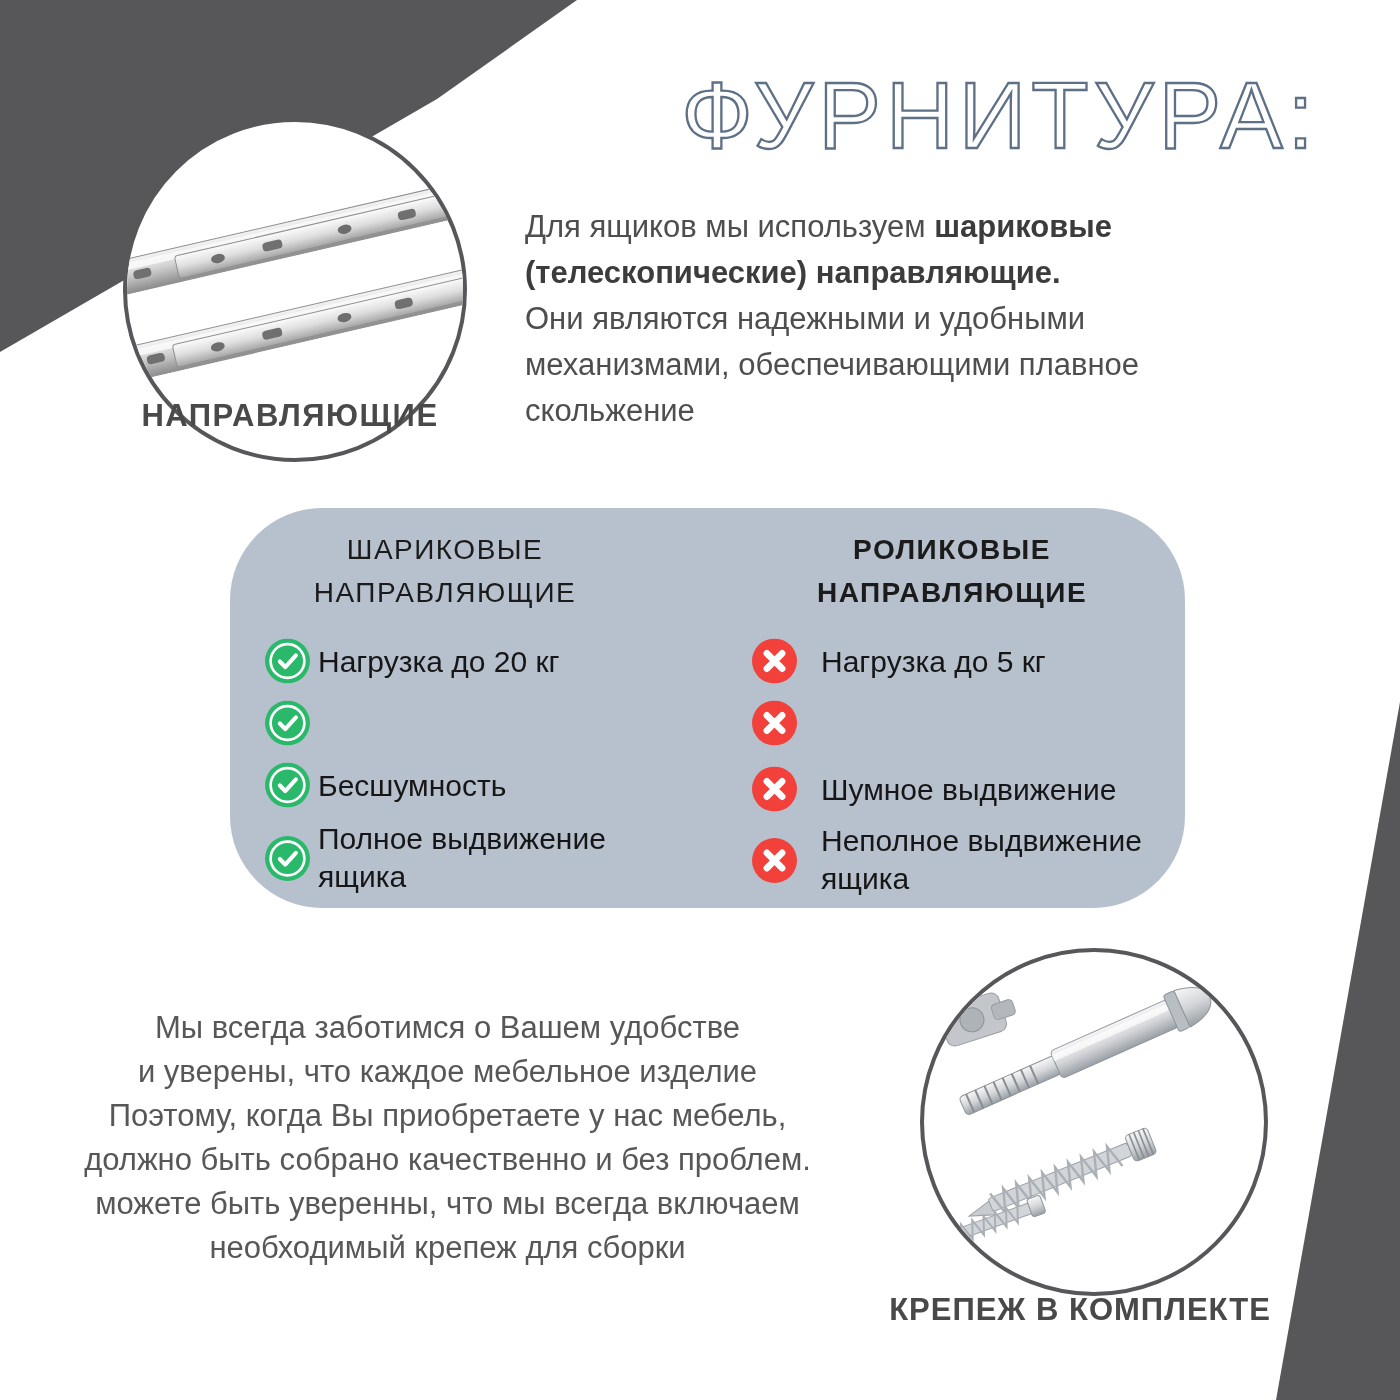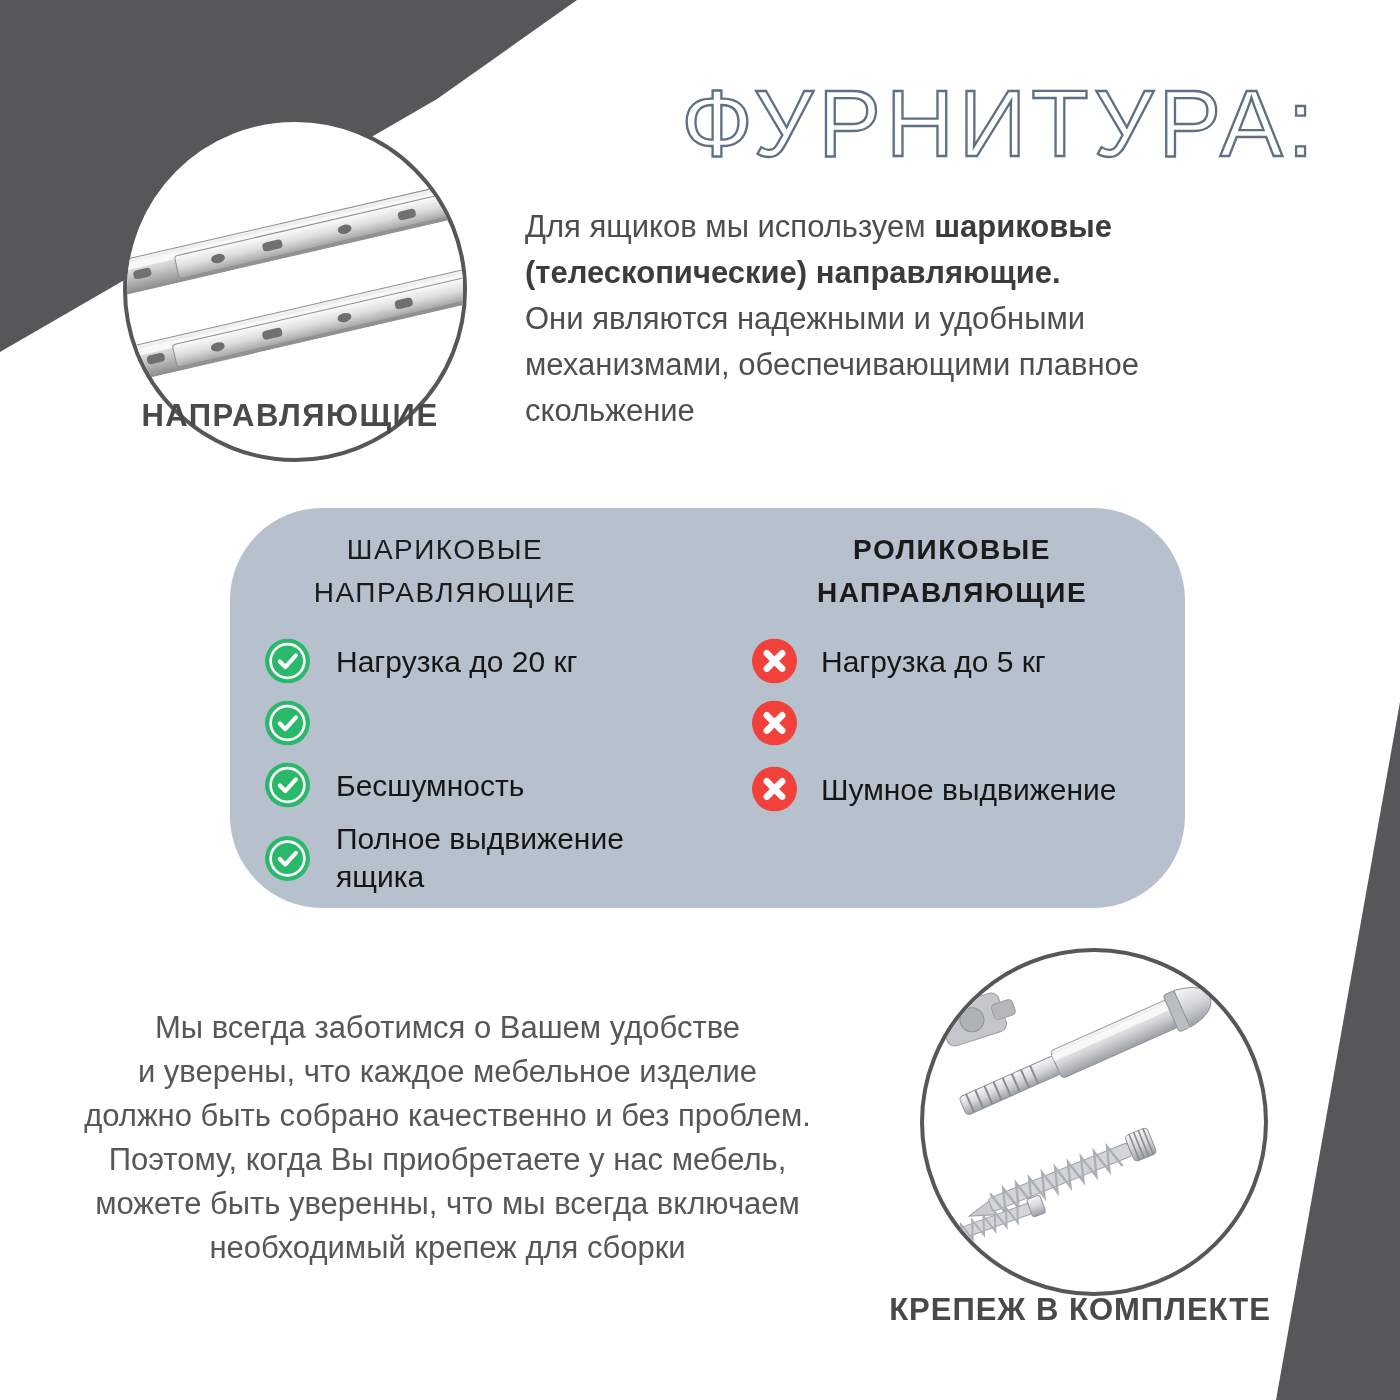--- a/index.html
+++ b/index.html
@@ -17,21 +17,20 @@
   }
   #circle-slides{left:123px;top:118px;width:336px;height:336px;}
   #circle-fasteners{left:920px;top:948px;width:340px;height:340px;}
   .photo-circle svg{display:block;width:100%;height:100%;}
   
   #main-title{
     left:680px;top:62px;width:640px;text-align:center;z-index:3;
     font-size:94px;font-weight:400;letter-spacing:5px;
     color:#ffffff;-webkit-text-stroke:2.3px #5e7086;text-stroke:2.3px #5e7086;
     white-space:nowrap;
-    margin-top:8px;
   }
   
   #intro-paragraph{
     left:525px;top:204px;width:680px;z-index:3;
     font-size:31px;line-height:46px;color:#4e4e4e;
   }
   #intro-paragraph b{color:#3c3c3c;font-weight:700;}
   
   .circle-caption{
     z-index:3;font-size:31px;font-weight:700;color:#494949;letter-spacing:1.5px;
@@ -53,21 +52,21 @@
   .cmp-row{
     position:absolute;display:flex;align-items:center;z-index:3;
     transform:translateY(-50%);
   }
   .cmp-row .txt{
     font-size:30px;line-height:38px;color:#161616;
   }
   .cmp-row .ic{flex:0 0 auto;width:45px;height:45px;}
   .cmp-row .ic svg{display:block;width:45px;height:45px;}
   .row-l{left:265px;}
-  .row-l .txt{margin-left:26px;width:330px;}
+  .row-l .txt{margin-left:8px;width:330px;}
   .row-r{left:752px;}
   .row-r .txt{margin-left:24px;width:370px;}
   
   #footer-paragraph{
     left:60px;top:1006px;width:775px;z-index:3;text-align:center;
     font-size:31px;line-height:44px;color:#575757;
   }
   
 </style>
 </head>
@@ -202,26 +201,35 @@
   </div>
   <div class="cmp-row row-r" style="top:789px">
     <span class="ic">
       <svg viewBox="0 0 44 44">
           <circle cx="22" cy="22" r="22" fill="#f2403b"></circle>
           <path d="M14.5 14.5 L29.5 29.5 M29.5 14.5 L14.5 29.5" stroke="#ffffff" stroke-width="6.4" stroke-linecap="round"></path>
         </svg>
     </span>
     <span class="txt">Шумное выдвижение</span>
   </div>
+  <div class="cmp-row row-r" style="top:860px">
+    <span class="ic">
+      <svg viewBox="0 0 44 44">
+          <circle cx="22" cy="22" r="22" fill="#f2403b"></circle>
+          <path d="M14.5 14.5 L29.5 29.5 M29.5 14.5 L14.5 29.5" stroke="#ffffff" stroke-width="6.4" stroke-linecap="round"></path>
+        </svg>
+    </span>
+    <span class="txt">Неполное выдвижение ящика</span>
+  </div>
 
   <div class="abs" id="footer-paragraph">
     <div>Мы всегда заботимся о Вашем удобстве</div>
     <div>и уверены, что каждое мебельное изделие</div>
+    <div>Поэтому, когда Вы приобретаете у нас мебель,</div>
     <div>должно быть собрано качественно и без проблем.</div>
-    <div>Поэтому, когда Вы приобретаете у нас мебель,</div>
     <div>можете быть уверенны, что мы всегда включаем</div>
     <div>необходимый крепеж для сборки</div>
   </div>
 
   <div class="photo-circle" id="circle-fasteners">
     <svg viewBox="0 0 340 340">
       <defs>
         <linearGradient id="met3" x1="0" y1="0" x2="0" y2="1">
           <stop offset="0" stop-color="#f6f6f6"></stop>
             <stop offset="0.5" stop-color="#d4d6d9"></stop>

